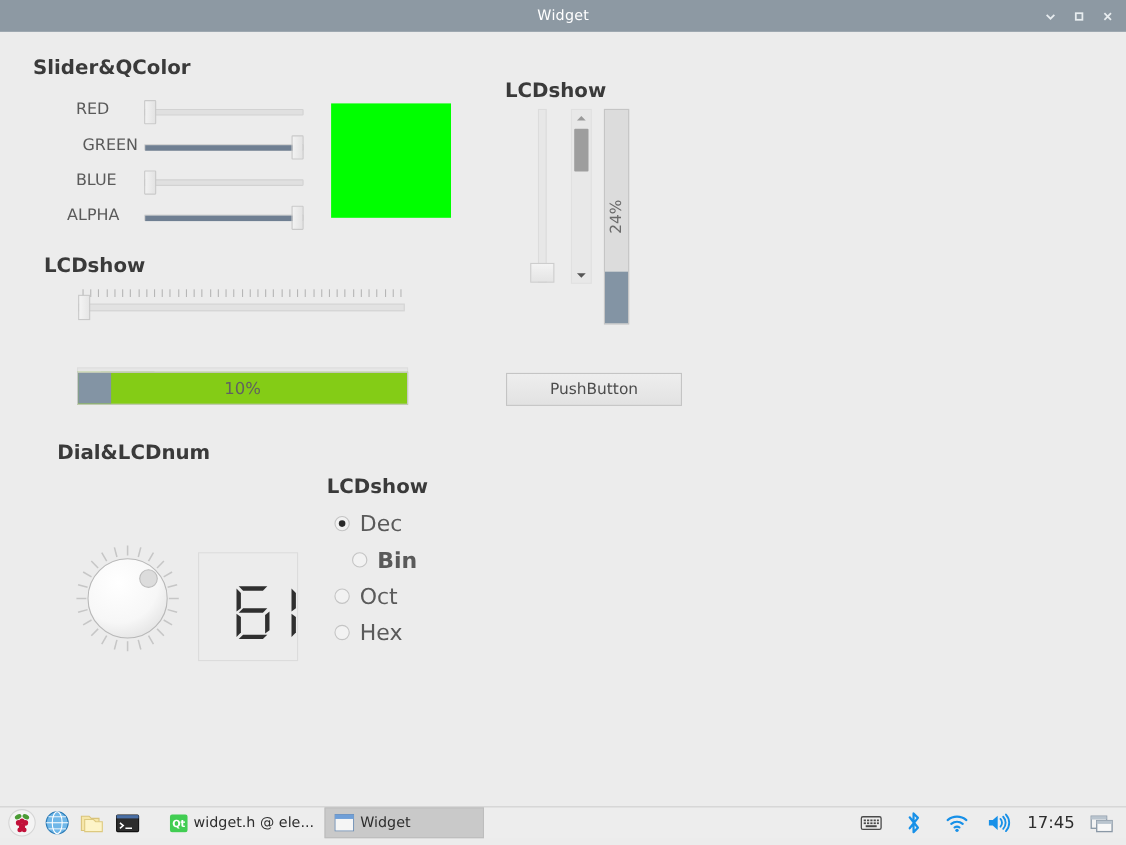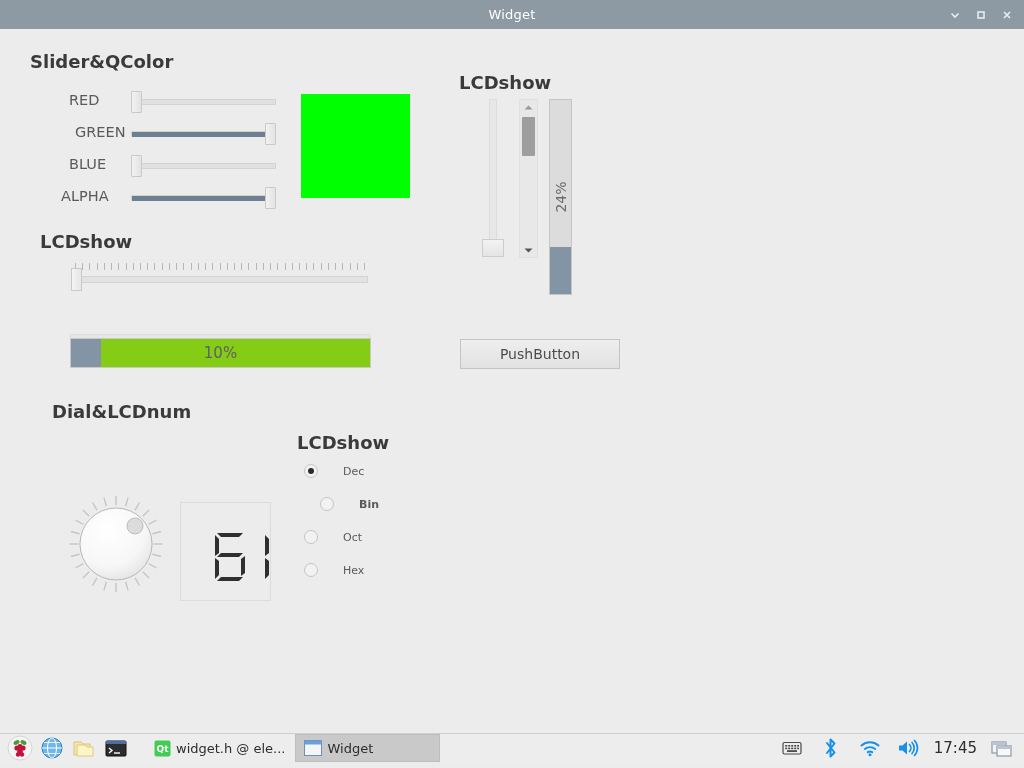--- a/index.html
+++ b/index.html
@@ -170,21 +170,21 @@
     position: absolute; display: flex; align-items: center; gap: 9px;
   }
   .radio-mark {
     width: 14px; height: 14px; border-radius: 50%;
     background: #f2f2f2; border: 1px solid #c4c4c4;
     display: flex; align-items: center; justify-content: center;
   }
   .radio-mark.checked::after {
     content: ""; width: 6px; height: 6px; border-radius: 50%; background: #2b2b2b;
   }
-  .radio-label { font-size: 11px; color: #5a5a5a; margin-left: 16px; }
+  .radio-label { font-size: 20px; color: #5a5a5a; }
 
   
   .taskbar {
     position: absolute; left: 0; top: 733px; width: 1024px; height: 29px;
     background: #ededed; border-top: 1px solid #cfcfcf;
     display: flex; align-items: center;
   }
   .tb-launchers { display: flex; align-items: center; gap: 4px; padding-left: 6px; }
   .tb-icon {
     width: 28px; height: 28px; display: flex; align-items: center; justify-content: center;

